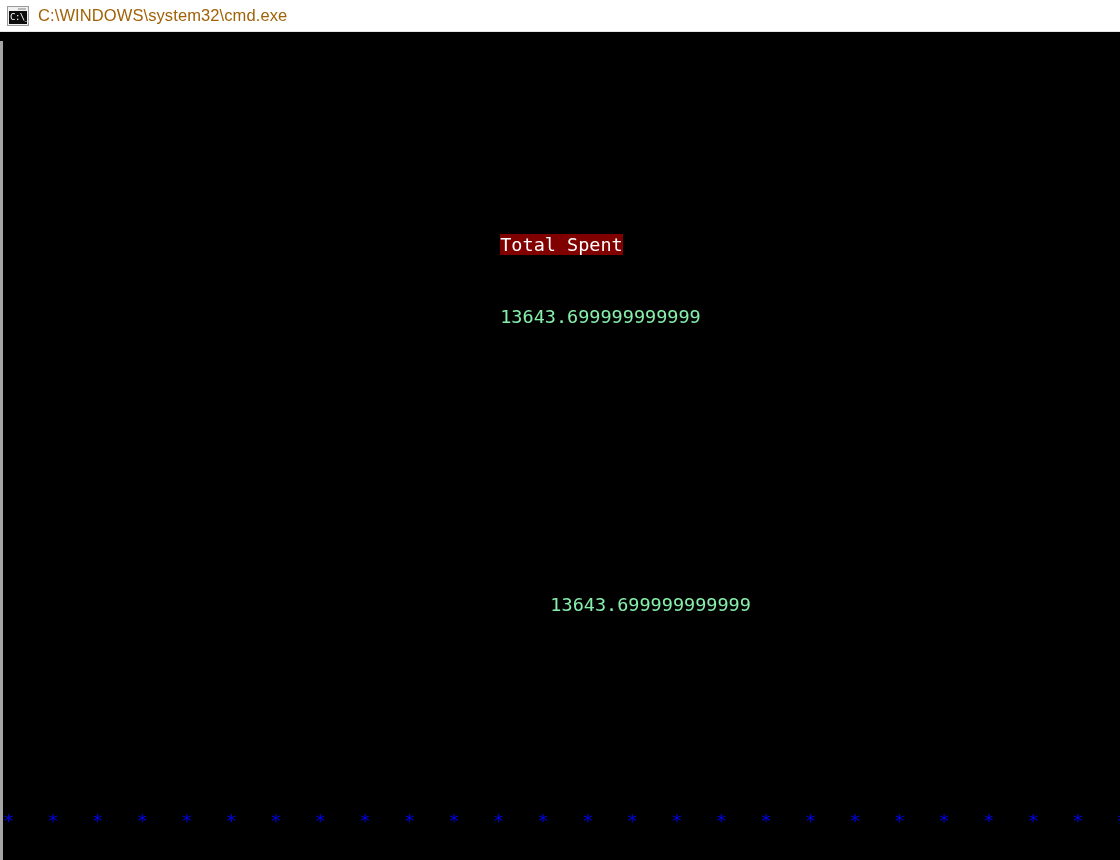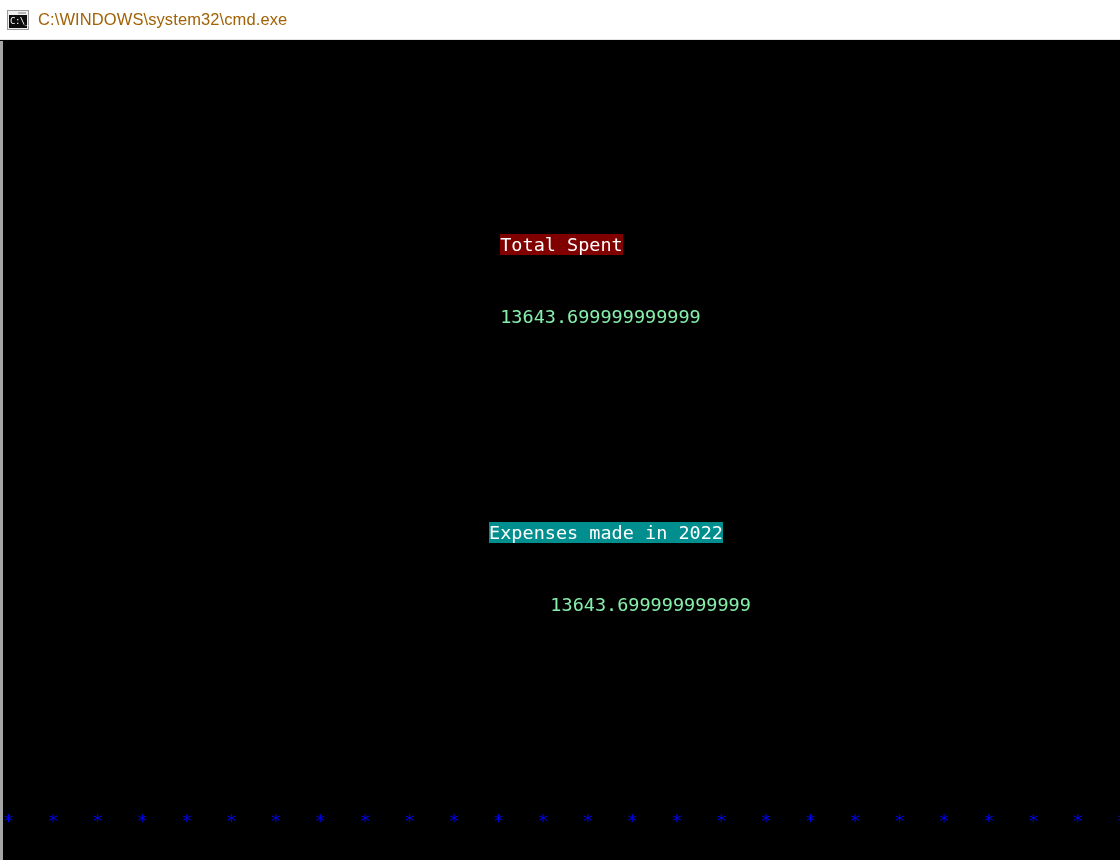--- a/index.html
+++ b/index.html
@@ -21,21 +21,21 @@
     height: 860px;
     background: #000000;
     box-sizing: border-box;
   }
 
   
   #titlebar {
     position: absolute;
     left: 0; top: 0;
     width: 1120px;
-    height: 40px;
+    height: 32px;
     background: #ffffff;
     border-bottom: 1px solid #e4e4e4;
     box-sizing: border-box;
     display: flex;
     align-items: center;
     padding-left: 7px;
   }
   #cmd-icon {
     width: 22px;
     height: 20px;
@@ -142,21 +142,21 @@
 
       <div class="row blank"></div>
 
       
       <div class="row"><span class="bg-darkred">Total Spent</span></div>
       <div class="row"><span>       </span><span class="fg-default">13643.699999999999</span></div>
 
       <div class="row blank"></div>
 
       
-      <div class="row"><span>        </span><span class="bg-teal">Expenses made in 2022</span></div>
+      <div class="row"><span>        </span></div>
       <div class="row"><span>                </span><span class="fg-default">13643.699999999999</span></div>
 
       <div class="row blank"></div>
 
       
       <div class="row"><span class="fg-blue">*   *   *   *   *   *   *   *   *   *   *   *   *   *   *   *   *   *   *   *   *   *   *   *   *   *   *   *</span></div>
       
 
       
 

